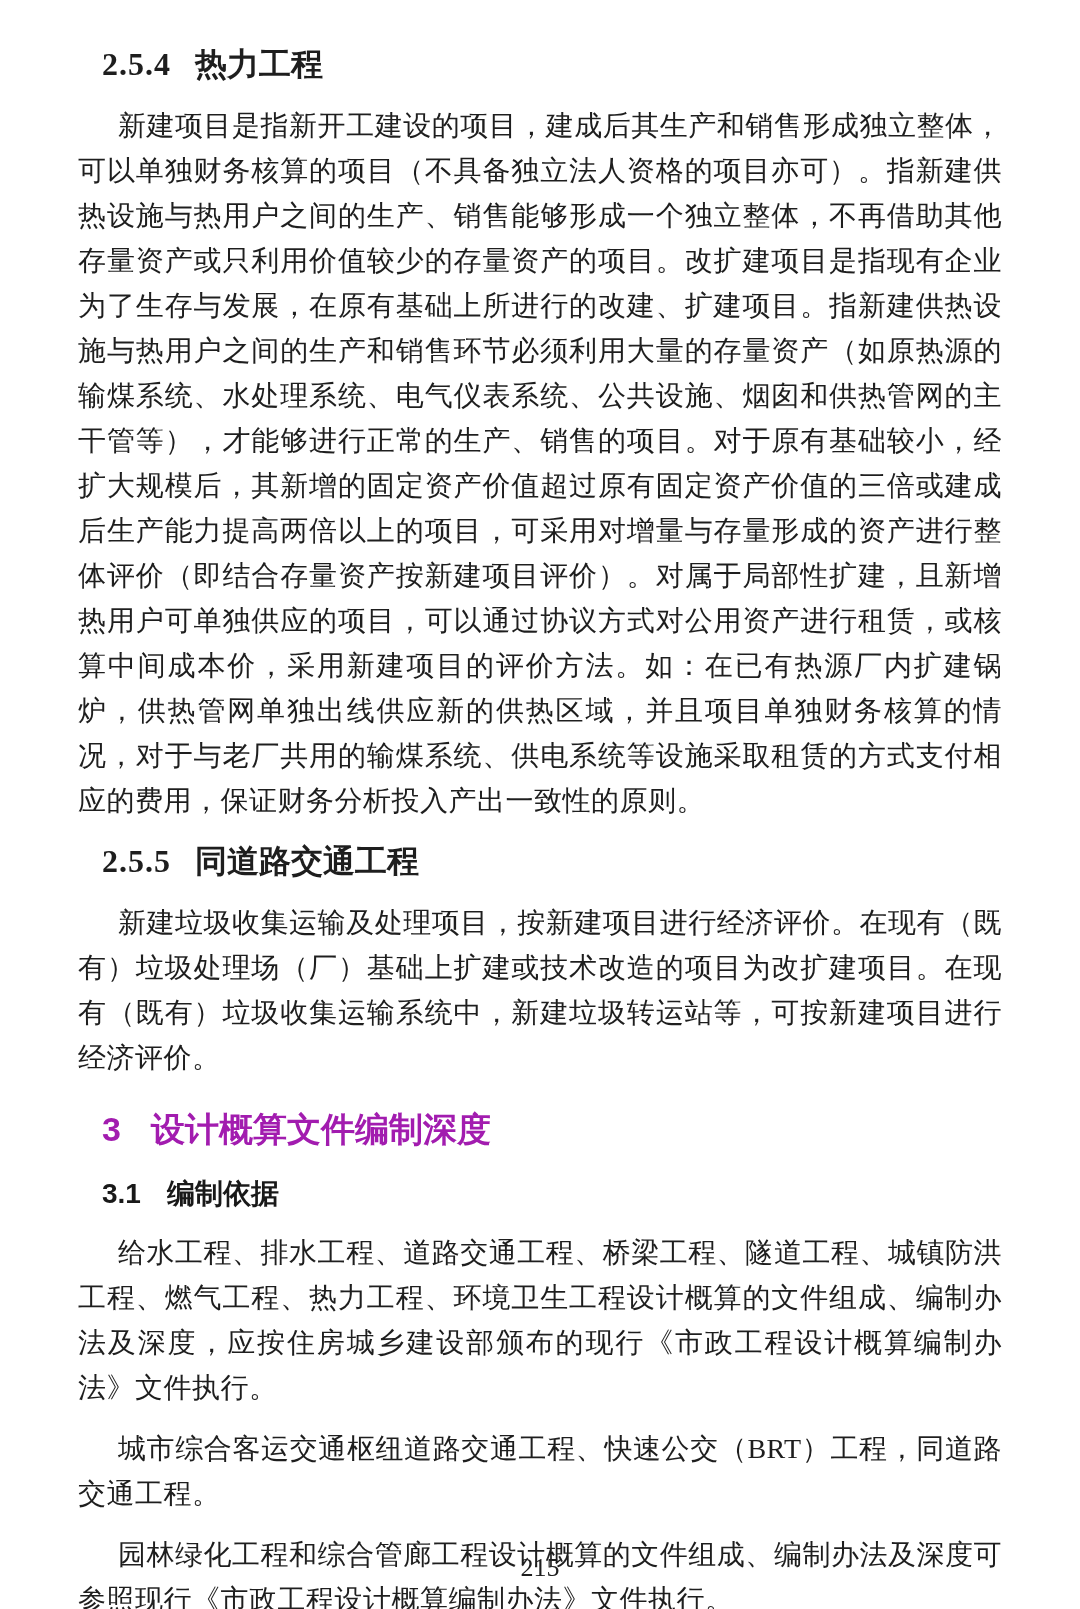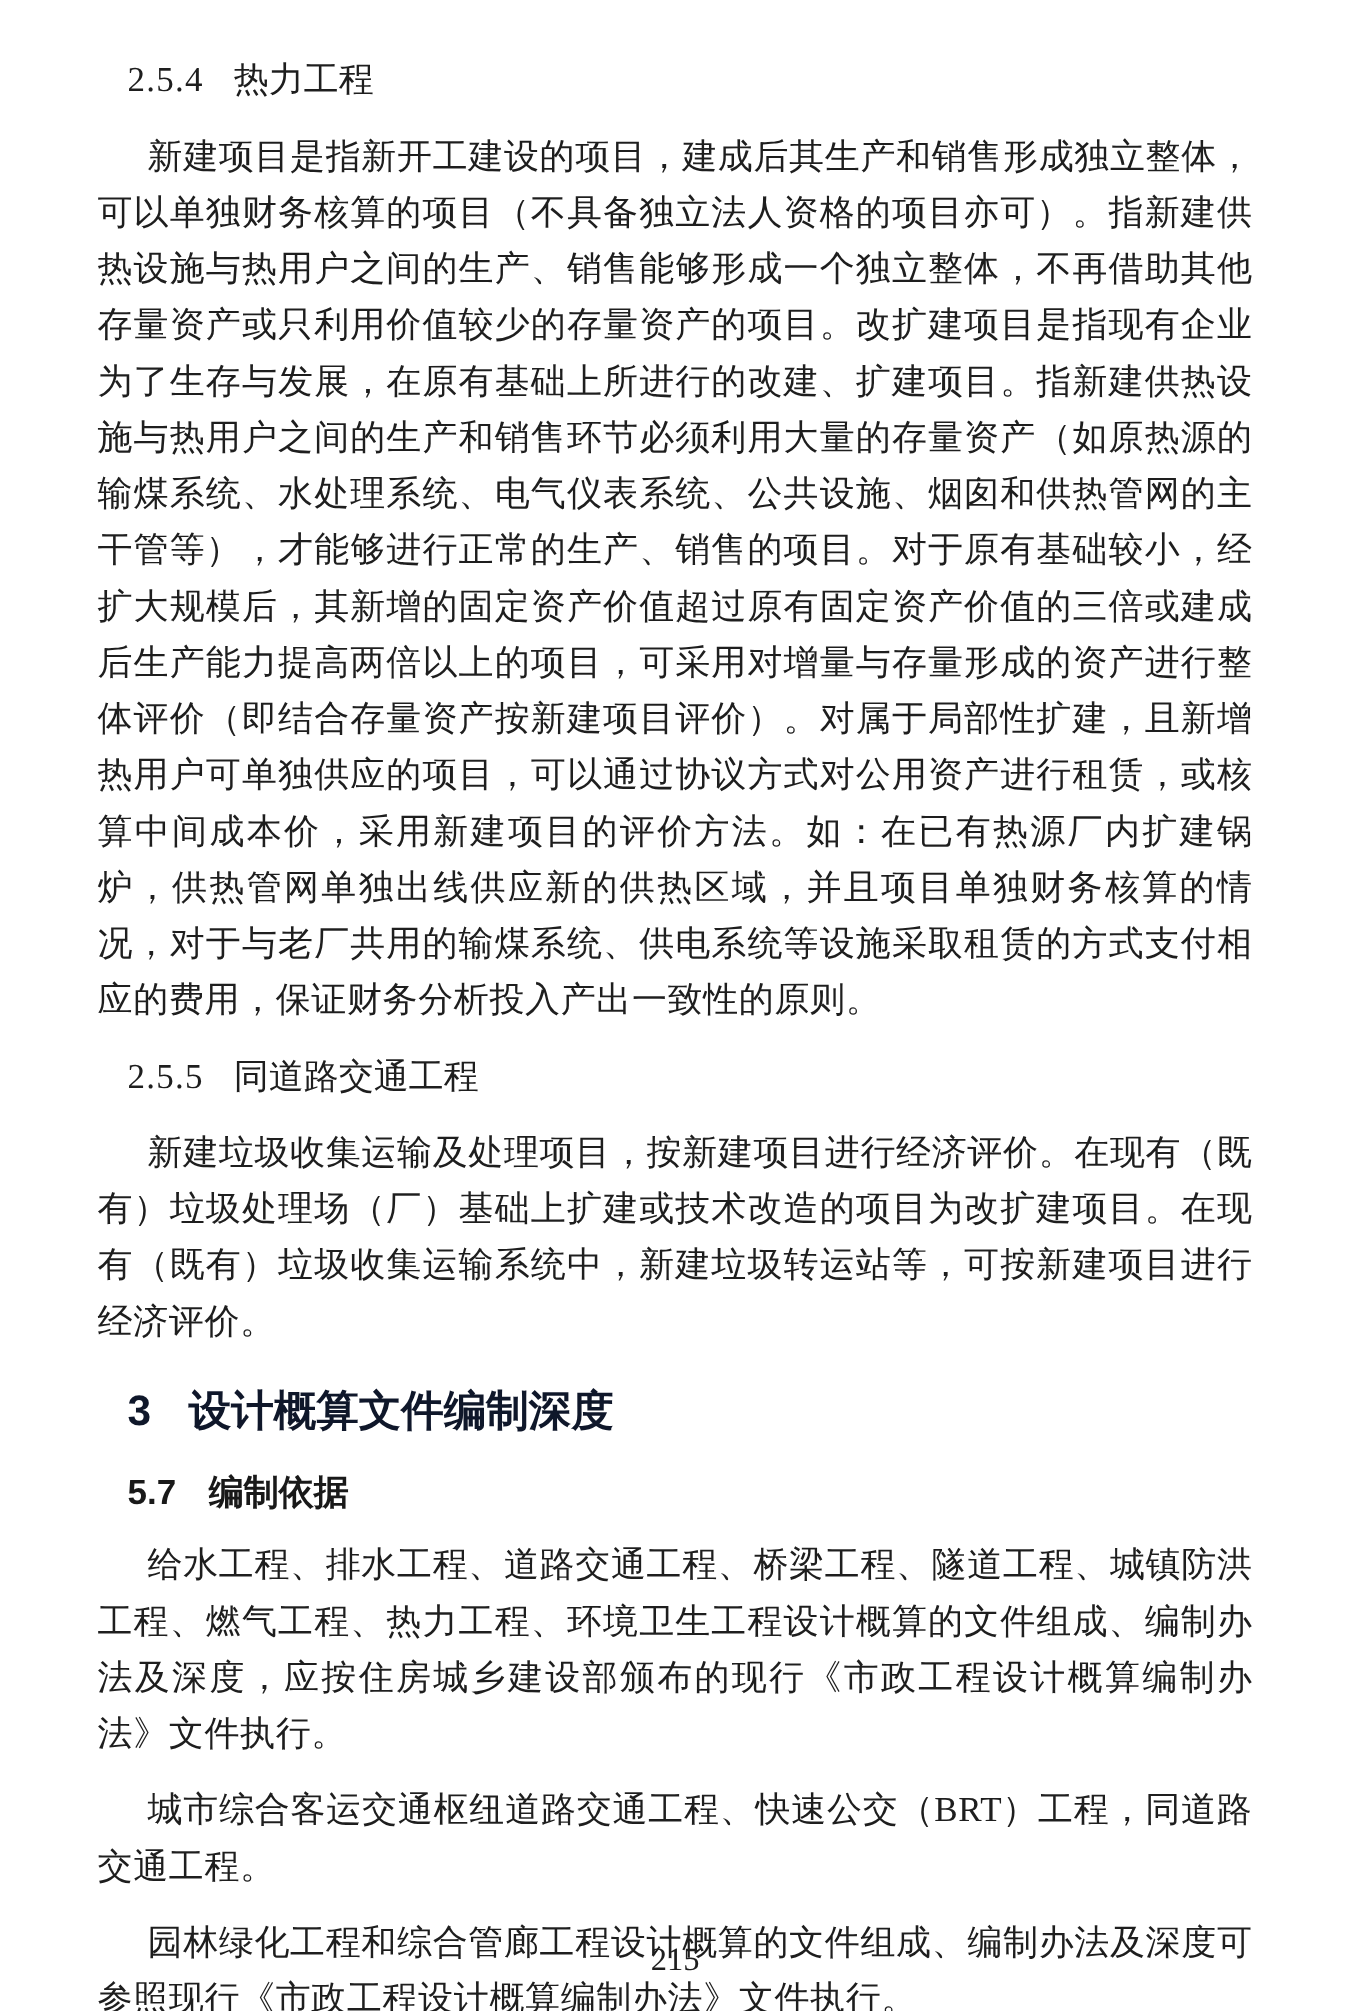--- a/index.html
+++ b/index.html
@@ -13,43 +13,43 @@
     height: 1609px;
     margin: 0 auto;
     background: #ffffff;
     box-sizing: border-box;
     padding: 42px 62px 0 62px;
     font-family: "Liberation Serif", "DejaVu Serif", serif;
     color: #1e1e1e;
     overflow: hidden;
   }
   .sub-heading {
-    font-size: 28px;
+    font-size: 32px;
     line-height: 45px;
-    font-weight: normal;
+    font-weight: bold;
     margin: 0;
     padding-left: 40px;
   }
   .sub-heading .hnum { margin-right: 24px; letter-spacing: 1px; }
   p.body-para {
     font-size: 28px;
     line-height: 45px;
     text-align: justify;
     text-indent: 40px;
     margin: 16px;
     letter-spacing: 0.5px;
   }
   h1.chapter-heading {
     font-family: "Liberation Sans", "DejaVu Sans", sans-serif;
     font-weight: bold;
     font-size: 34px;
     line-height: 46px;
     margin: 26px 0 14px 0;
     padding-left: 40px;
-    color: #0f172a;
+    color: #a21caf;
   }
   h1.chapter-heading .hnum { margin-right: 30px; }
   h2.section-heading {
     font-family: "Liberation Sans", "DejaVu Sans", sans-serif;
     font-weight: bold;
     font-size: 28px;
     line-height: 40px;
     margin: 22px 0 12px 0;
     padding-left: 40px;
     color: #191919;
@@ -80,21 +80,21 @@
     <span class="hnum">2.5.5</span><span class="htitle">同道路交通工程</span>
   </h3>
 
   <p class="body-para">新建垃圾收集运输及处理项目，按新建项目进行经济评价。在现有（既有）垃圾处理场（厂）基础上扩建或技术改造的项目为改扩建项目。在现有（既有）垃圾收集运输系统中，新建垃圾转运站等，可按新建项目进行经济评价。</p>
 
   <h1 class="chapter-heading">
     <span class="hnum">3</span><span class="htitle">设计概算文件编制深度</span>
   </h1>
 
   <h2 class="section-heading">
-    <span class="hnum">5.7</span><span class="htitle">编制依据</span>
+    <span class="hnum">3.1</span><span class="htitle">编制依据</span>
   </h2>
 
   <p class="body-para">给水工程、排水工程、道路交通工程、桥梁工程、隧道工程、城镇防洪工程、燃气工程、热力工程、环境卫生工程设计概算的文件组成、编制办法及深度，应按住房城乡建设部颁布的现行《市政工程设计概算编制办法》文件执行。</p>
   <p class="body-para">城市综合客运交通枢纽道路交通工程、快速公交（BRT）工程，同道路交通工程。</p>
   <p class="body-para">园林绿化工程和综合管廊工程设计概算的文件组成、编制办法及深度可参照现行《市政工程设计概算编制办法》文件执行。</p>
 
   <h2 class="section-heading">
     
   </h2>
 

